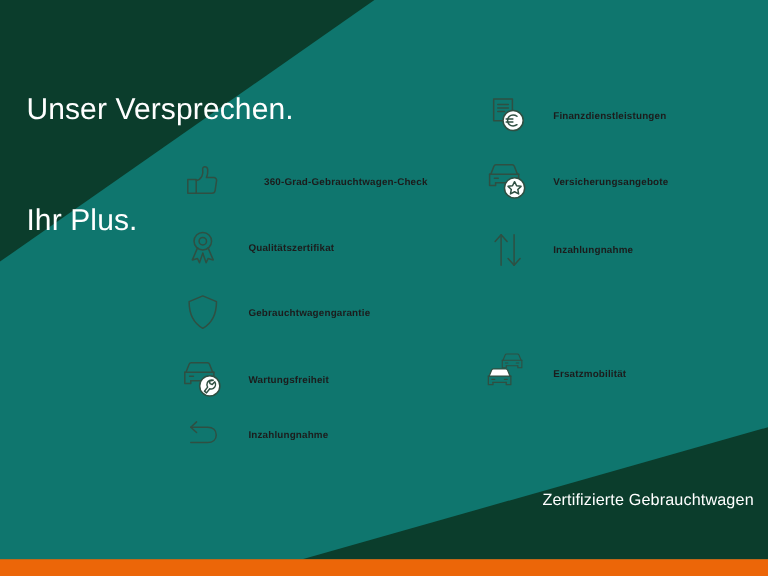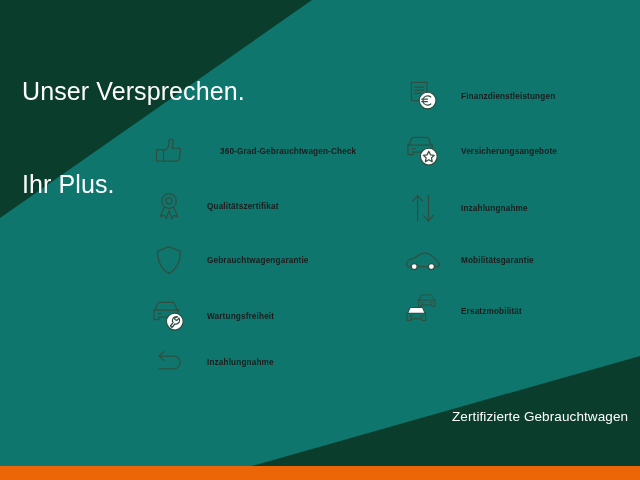--- a/index.html
+++ b/index.html
@@ -235,33 +235,20 @@
         <path d="M9.0 20.2 L17.5 20.2"></path>
         <path d="M8.0 16.6 L11.2 16.6"></path>
         <circle cx="24.8" cy="24.6" r="8.4" fill="#ffffff"></circle>
         <path d="M24.8 19.4 L26.5 22.8 L30.2 23.3 L27.5 25.9 L28.2 29.6
                  L24.8 27.8 L21.4 29.6 L22.1 25.9 L19.4 23.3 L23.1 22.8 Z"></path>
       </svg>
     </span>
     <span class="feature-label" style="color: rgb(28, 28, 28);">Versicherungsangebote</span>
   </div>
 
-  <div class="feature-row col-right" style="top:237px">
-    <span class="feature-icon">
-      <svg width="38" height="24" viewBox="0 0 38 24" fill="none" stroke="#2F4F42" stroke-width="1.25" stroke-linecap="round" stroke-linejoin="round">
-        <path d="M2.6 16.4 C2.6 13.6 4.6 11.6 8.0 10.8
-                 C11.0 10.1 13.0 8.2 15.6 6.6 C18.4 4.9 21.4 4.4 24.2 5.6
-                 C27.2 6.9 29.6 9.3 32.2 11.6 C34.2 13.4 35.4 14.8 35.4 16.6
-                 C35.4 17.9 34.4 18.6 33.0 18.6 L4.8 18.6 C3.4 18.6 2.6 17.8 2.6 16.4 Z"></path>
-        <circle cx="10.2" cy="18.6" r="3.0" fill="#ffffff"></circle>
-        <circle cx="27.4" cy="18.6" r="3.0" fill="#ffffff"></circle>
-      </svg>
-    </span>
-    <span class="feature-label" style="color: rgb(28, 28, 28);">Mobilitätsgarantie</span>
-  </div>
 
   <div class="feature-row col-right" style="top:288px">
     <span class="feature-icon">
       <svg width="40" height="40" viewBox="0 0 40 40" fill="none" stroke="#2F4F42" stroke-width="1.15" stroke-linecap="round" stroke-linejoin="round">
         <g transform="translate(13.0,1.0) scale(0.80)">
           <path d="M4.0 10.2 L6.2 4.8 C6.5 4.1 7.1 3.7 7.8 3.7 L19.0 3.7
                    C19.7 3.7 20.3 4.1 20.6 4.8 L22.8 10.2"></path>
           <path d="M3.2 10.2 L23.6 10.2"></path>
           <path d="M3.2 10.2 L3.2 18.0 L7.4 18.0 L7.4 16.0"></path>
           <path d="M23.6 10.2 L23.6 18.0 L19.4 18.0 L19.4 16.0"></path>

